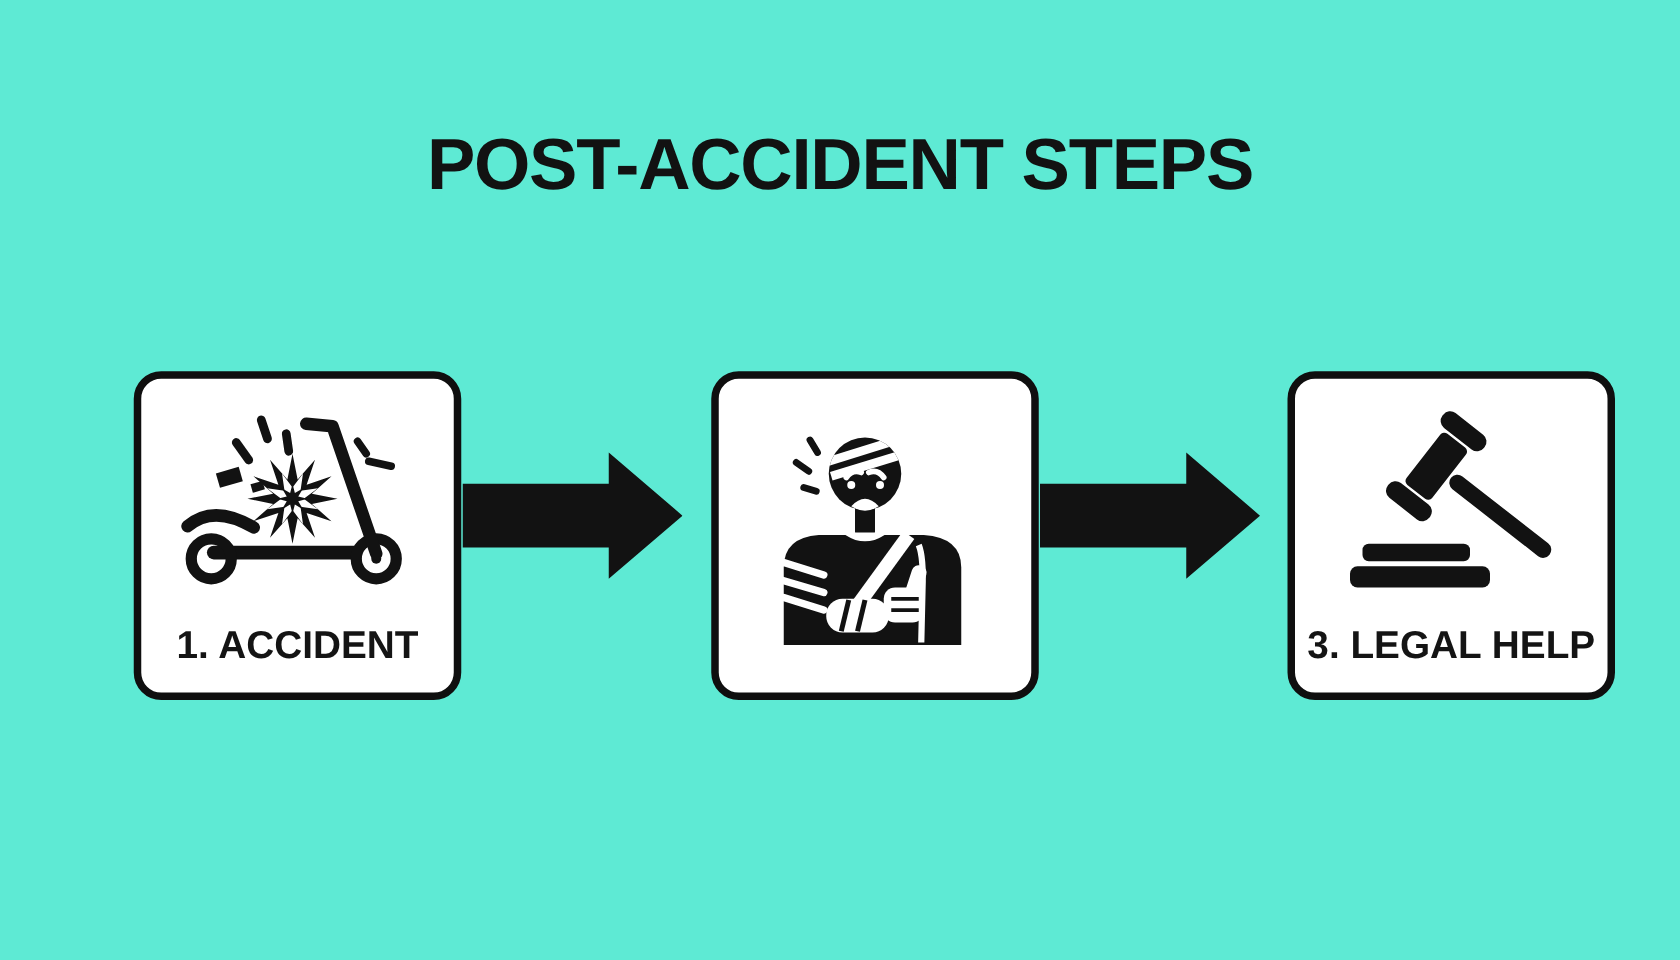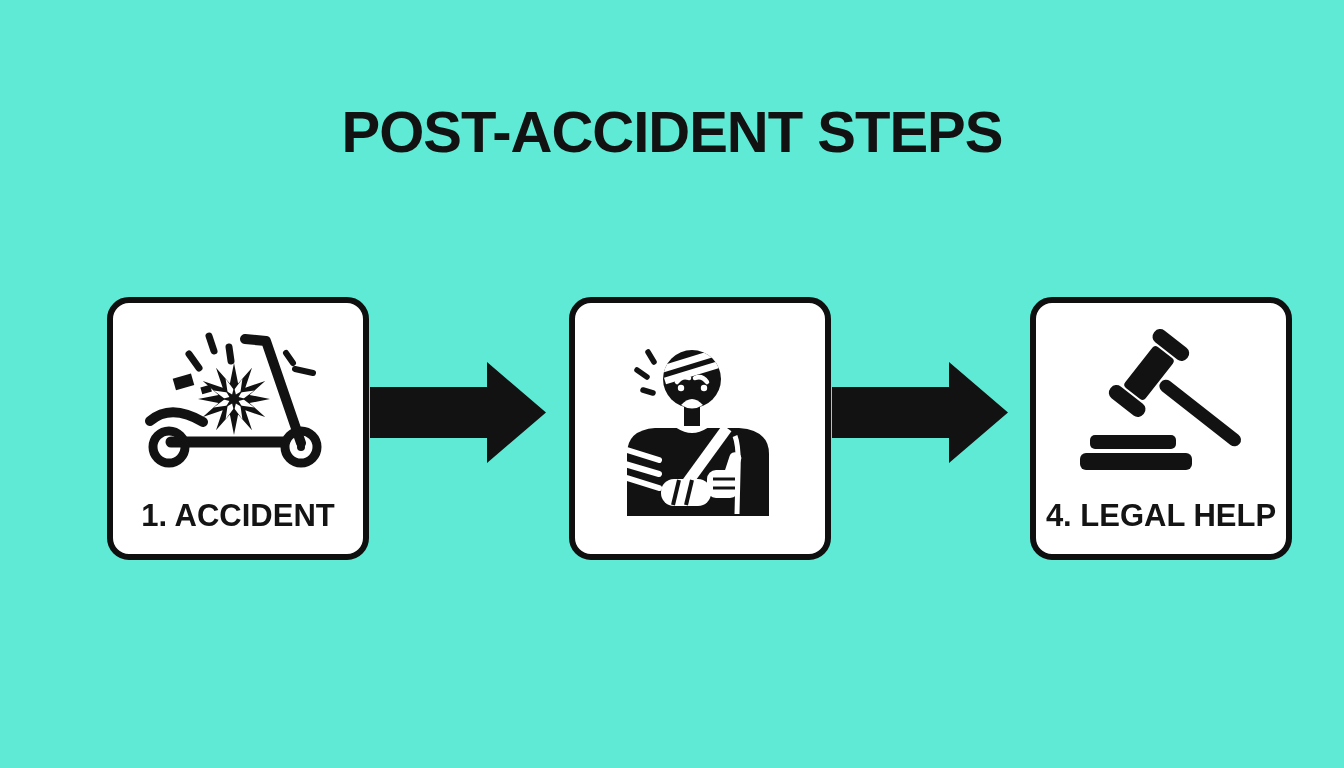--- a/index.html
+++ b/index.html
@@ -153,17 +153,17 @@
             <rect class="ink" x="-13" y="-26" width="26" height="52" rx="4"></rect>
             <rect class="ink" x="-21" y="-43" width="42" height="15" rx="7"></rect>
             <rect class="ink" x="-21" y="28" width="42" height="15" rx="7"></rect>
             <rect class="ink" x="15" y="-6.5" width="100" height="13" rx="6.5"></rect>
           </g>
 
           <rect class="ink" x="19" y="112" width="86" height="14" rx="5"></rect>
           <rect class="ink" x="9" y="130" width="112" height="17" rx="6"></rect>
         </svg>
       </div>
-      <div class="step-label">4. LEGAL HELP</div>
+      <div class="step-label">3. LEGAL HELP</div>
     </div>
 
   </div>
 </div>
 
 </body></html>

